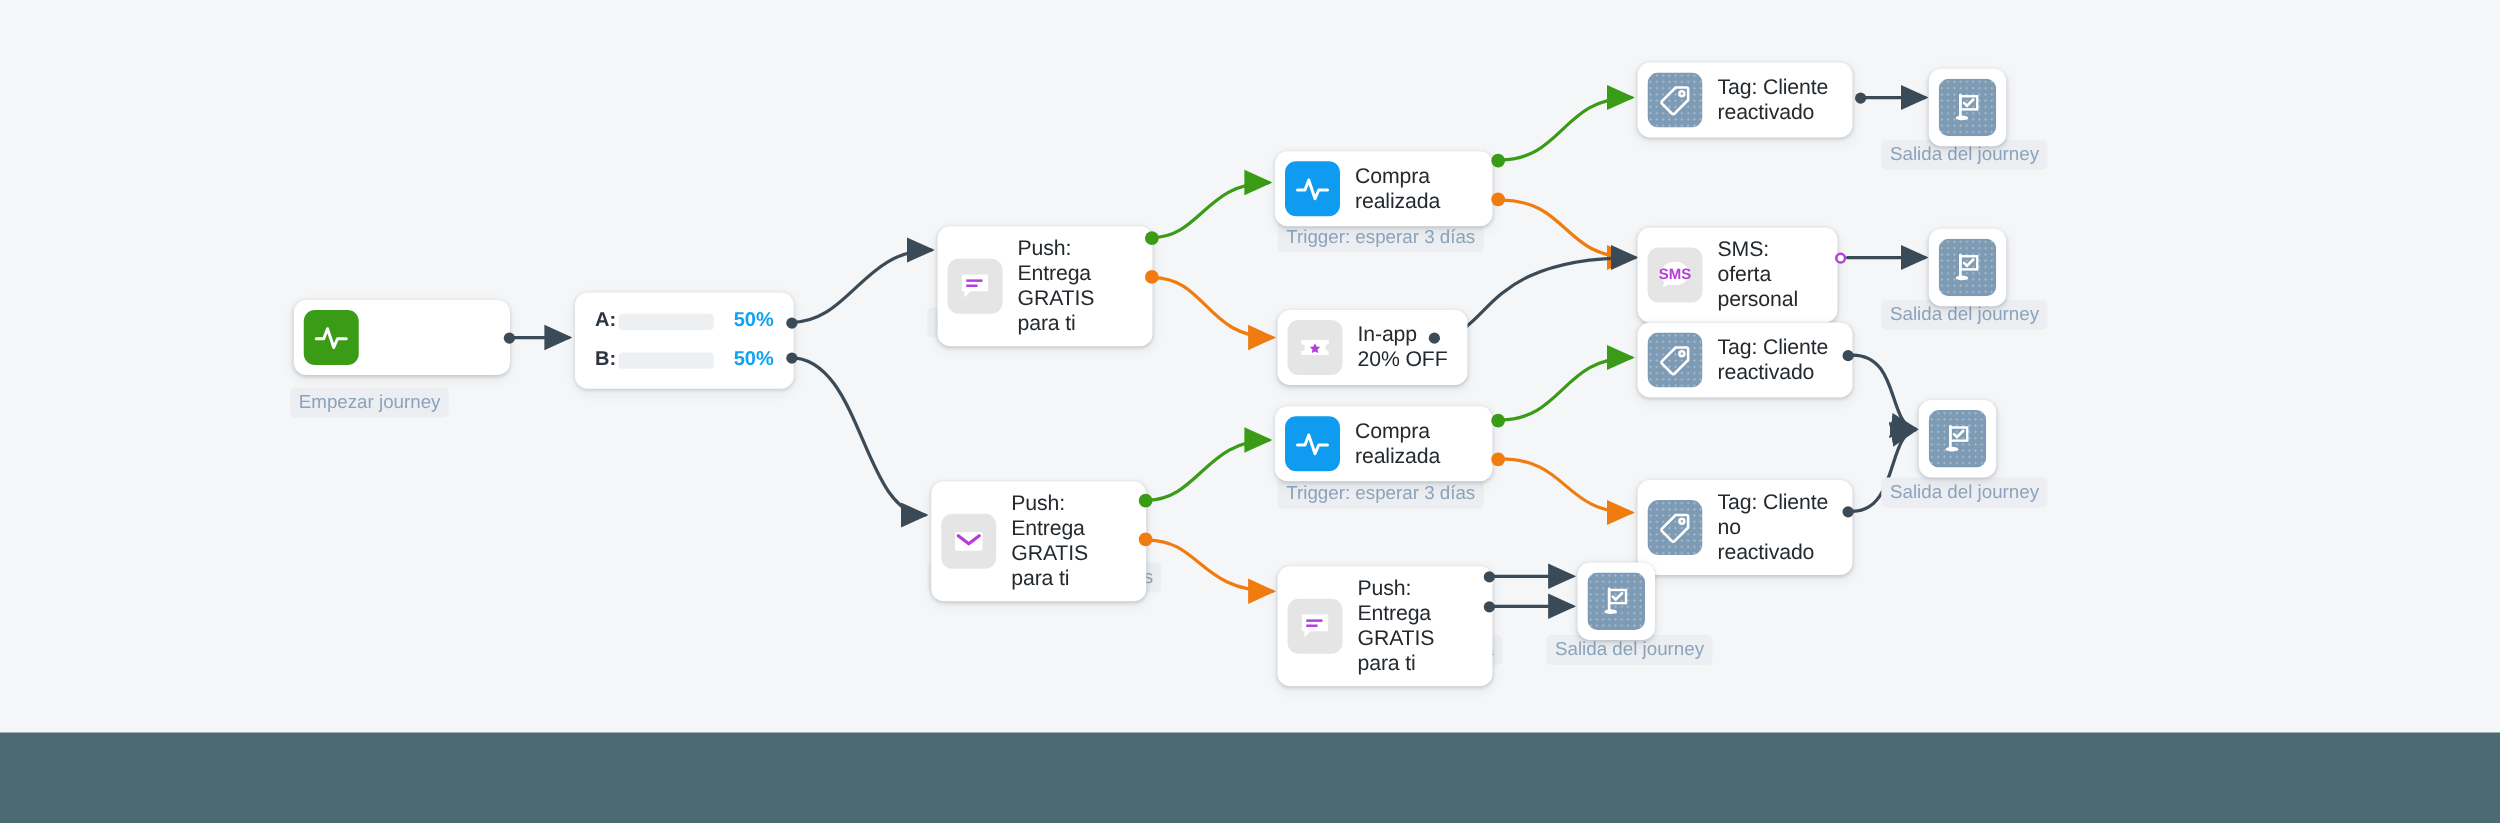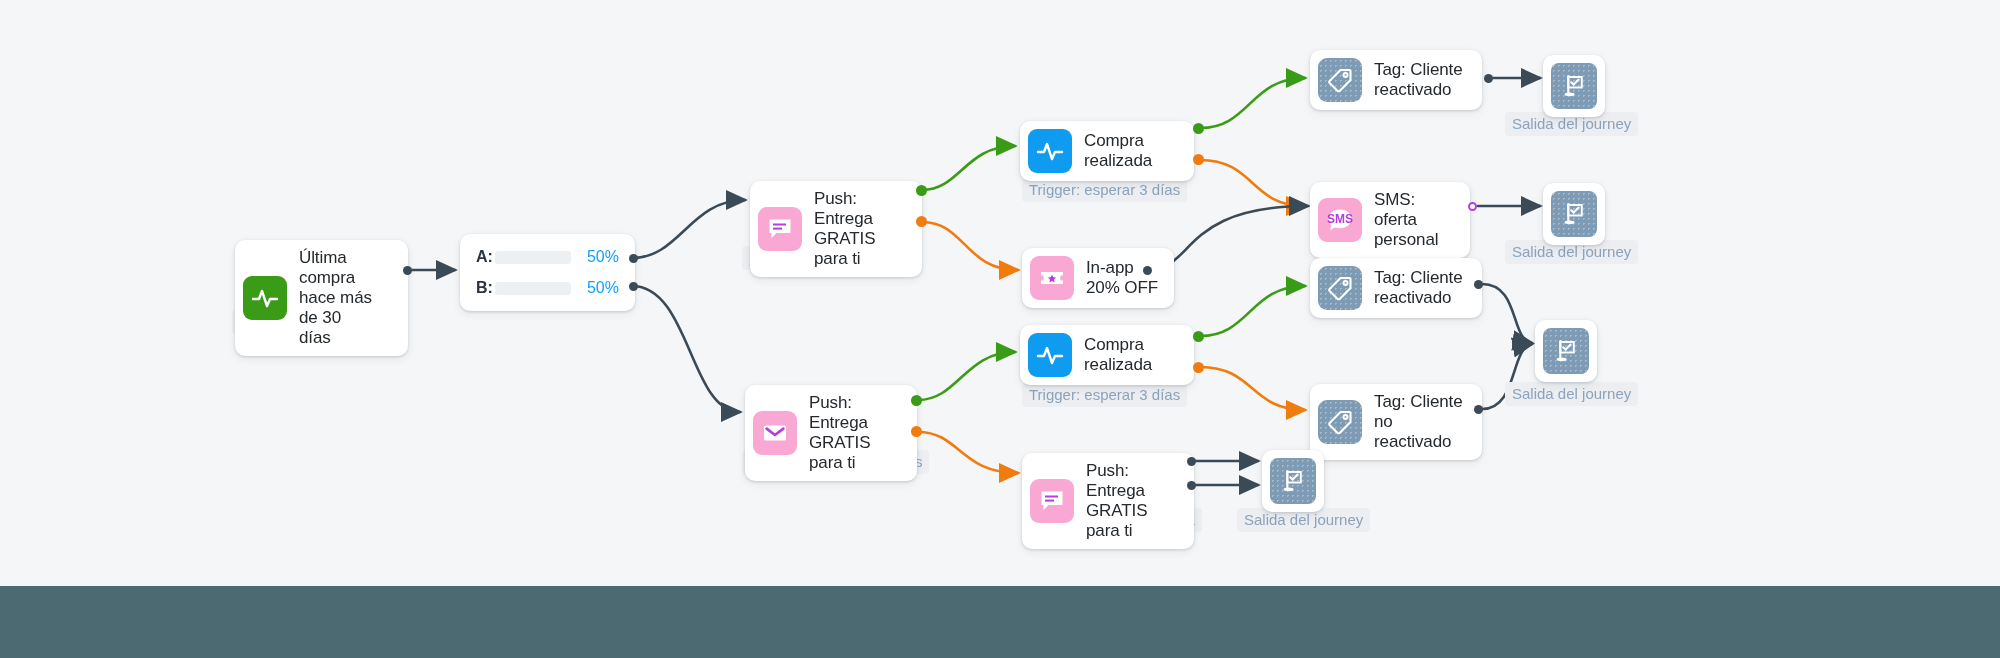--- a/index.html
+++ b/index.html
@@ -38,21 +38,21 @@
     font-size:17px;line-height:20px;color:#24292e;
     letter-spacing:-.1px;white-space:pre-line;
   }
 
   .node.square{padding:8px;}
   .node.square .ico{width:46px;height:46px;flex:0 0 46px;border-radius:8px;}
 
   
   .ic-green{background:#3a9b16;}
   .ic-blue{background:#0e9bf0;}
-  .ic-purple{background:#f9a8d4;}
+  .ic-purple{background:#e5e5e5;}
   .ic-slate{
     background:#7e9bb5;
     background-image:radial-gradient(rgba(255,255,255,.30) 1px, transparent 1px);
     background-size:5px 5px;
   }
 
   .caption{
     position:absolute;
     font-size:15px;line-height:18px;
     color:#8ba3bd;
@@ -72,21 +72,21 @@
     z-index:3;
   }
   .abrow{display:flex;align-items:center;height:22px;}
   .abrow + .abrow{margin-top:9px;}
   .ablabel{font-size:16px;font-weight:bold;color:#2b3440;width:22px;}
   .abtrack{
     width:114px;height:13px;border-radius:3px;background:#edf0f3;
     overflow:hidden;margin:0 2px;
   }
   .abfill{height:100%;background:#11a2f3;border-radius:3px 0 0 3px;}
-  .abpct{font-size:16px;font-weight:normal;color:#11a2f3;margin-left:14px;width:42px;text-align:right;}
+  .abpct{font-size:16px;font-weight:bold;color:#11a2f3;margin-left:14px;width:42px;text-align:right;}
 
   .dot{position:absolute;border-radius:50%;z-index:4;}
   .dot-dark{background:#3b4a57;width:9px;height:9px;}
   .dot-green{background:#3a9b16;width:11px;height:11px;}
   .dot-orange{background:#f07c10;width:11px;height:11px;}
   .dot-purple{background:#fff;border:2.5px solid #b43ddb;width:5px;height:5px;}
 
   .sms-txt{font-weight:bold;font-size:12px;fill:#b43ddb;font-family:"Liberation Sans",sans-serif;}
 </style>
 </head>
@@ -146,23 +146,20 @@
       <path d="M1192,485 L1258,485" stroke="#3b4a57" marker-end="url(#ah-dark)"></path>
     </g>
   </svg>
 
   <div class="node" style="left:235px;top:240px;width:173px;">
     <span class="ico ic-green">
       <svg width="30" height="30" viewBox="0 0 30 30">
         <path d="M3,16 L9,16 L12,8 L17,23 L20,16 L27,16" fill="none" stroke="#fff" stroke-width="2.4" stroke-linecap="round" stroke-linejoin="round"></path>
       </svg>
     </span>
-    <span class="txt">Última compra
-hace más de 30
-días</span>
   </div>
   <div class="caption" style="left:232px;top:310px;">Empezar journey</div>
   <span class="dot dot-dark" style="left:403px;top:266px;"></span>
 
   <div class="abnode" style="left:460px;top:234px;width:175px;">
     <div class="abrow">
       <span class="ablabel">A:</span>
       <span class="abtrack"><span class="abfill" style="width:50%"></span></span>
       <span class="abpct">50%</span>
     </div>

